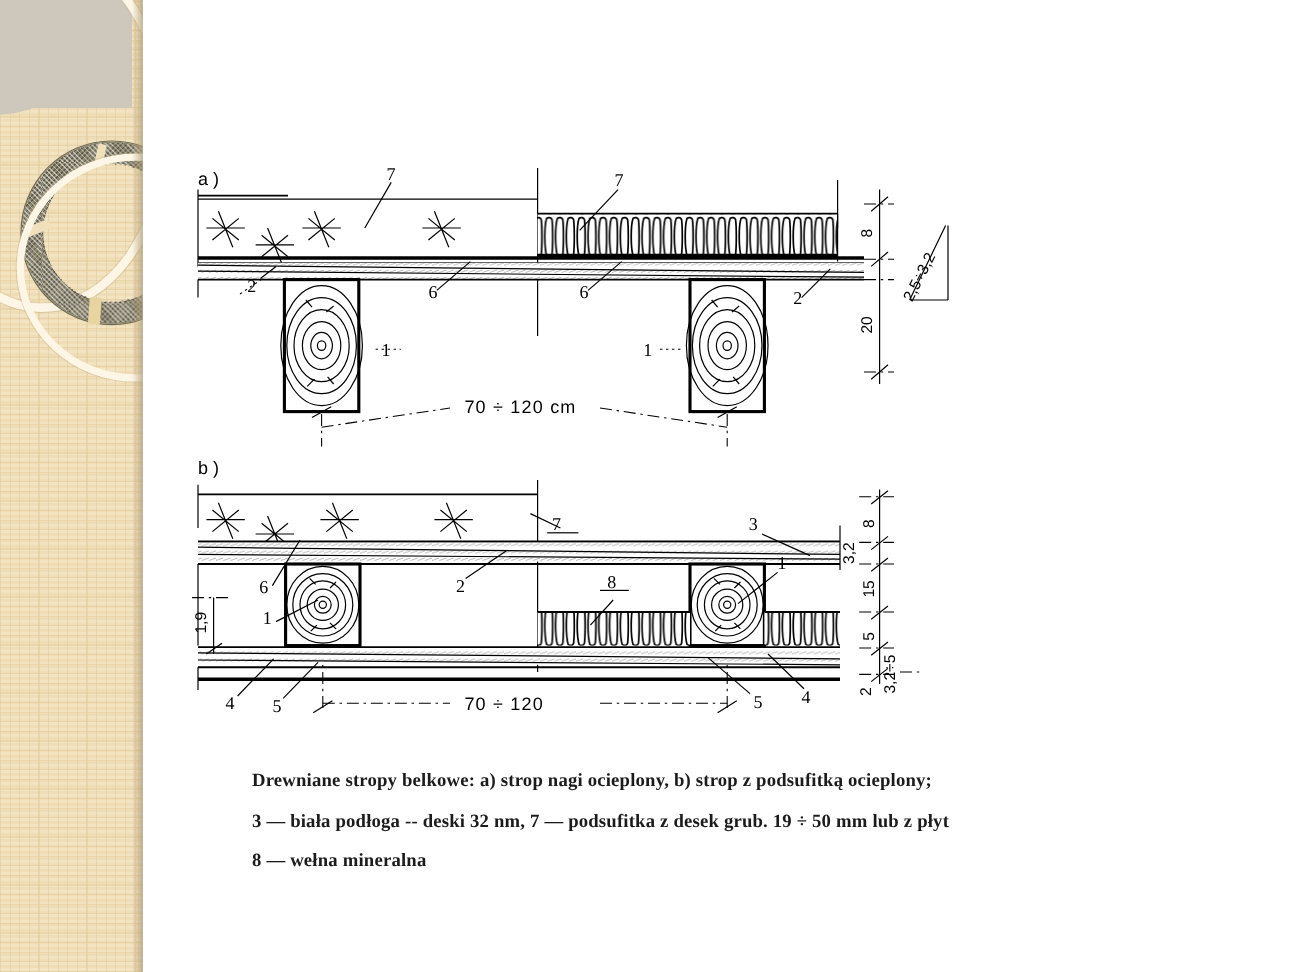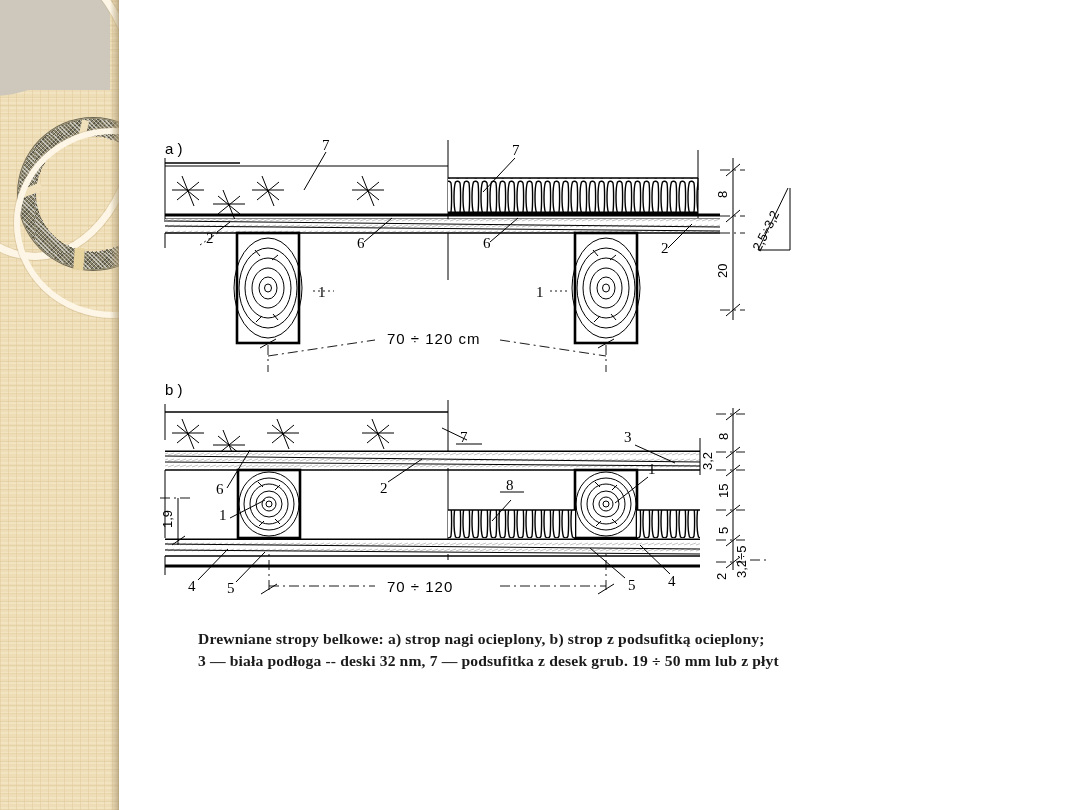--- a/index.html
+++ b/index.html
@@ -143,21 +143,21 @@
     left: 198px; top: 628px;
     width: 760px;
     font-family: "Liberation Serif", serif;
     font-size: 15.6px;
     font-weight: 700;
     line-height: 21.5px;
     color: #1b1b1b;
     text-align: justify;
     letter-spacing: .15px;
   }
-  #caption p { margin: 0; }
+  #caption p { margin: 12px; }
 </style>
 </head>
 <body>
 
 <div id="slide">
 
   <div id="sidebar">
     <div class="grey-wedge2"></div>
     <div class="grey-wedge"></div>
     <div class="arc-big"></div>
@@ -427,15 +427,16 @@
           <text class="dimnum" x="626" y="578" transform="rotate(-90 626 578)">3,2÷5</text>
           <path class="stroke dash" d="M630 560 L650 560"></path>
         </g>
       </g>
     </svg>
   </div>
 
   <div id="caption">
     <p>Drewniane stropy belkowe: a) strop nagi ocieplony, b) strop z podsufitką  ocieplony;</p>
     <p>3 — biała podłoga -- deski 32 nm, 7 — podsufitka z desek grub. 19 ÷ 50 mm lub z płyt</p>
+    <p>8 — wełna  mineralna</p>
   </div>
 
 </div>
 
 </body></html>

